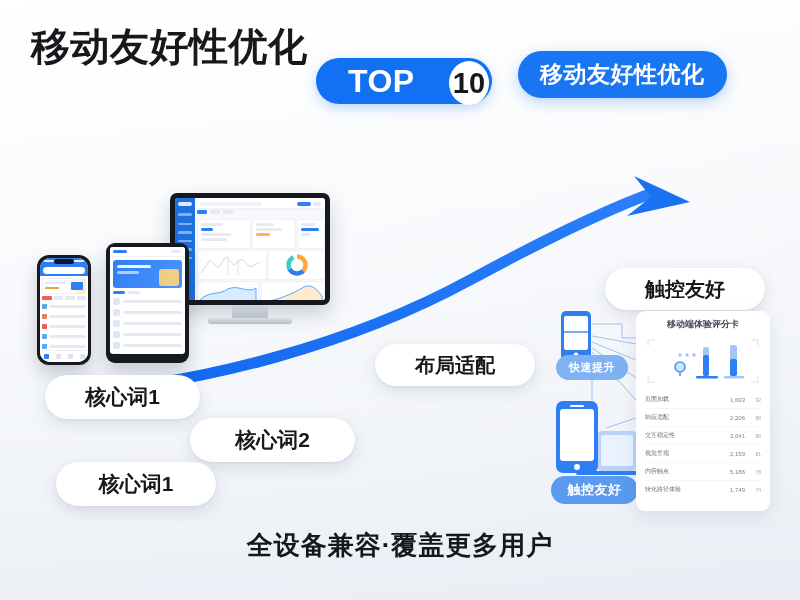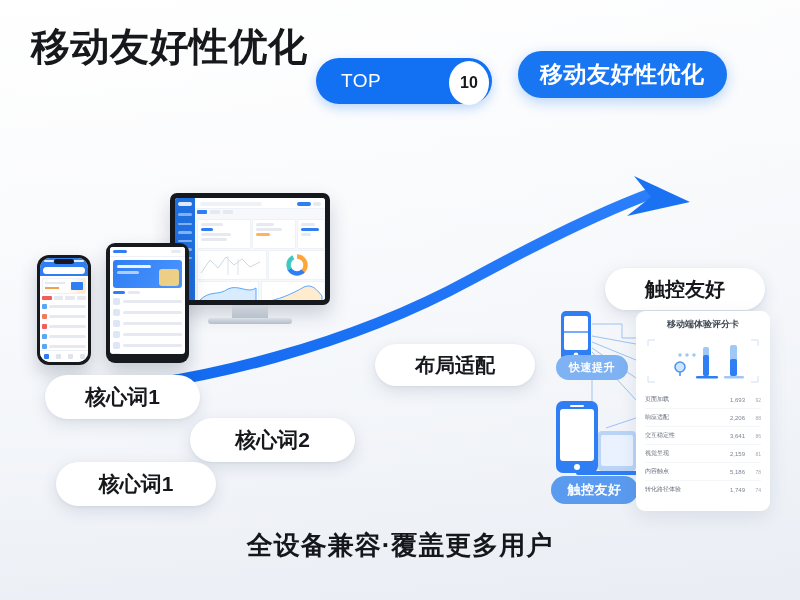--- a/index.html
+++ b/index.html
@@ -28,28 +28,28 @@
     text-shadow:0 1px 0 rgba(255,255,255,.6);
   }
   .top-badge{
     position:absolute;left:316px;top:58px;
     width:176px;height:46px;border-radius:23px;
     background:#1270f2;
     box-shadow:0 4px 12px rgba(18,112,242,.28);
     display:flex;align-items:center;
   }
   .top-badge .word{
-    color:#ffffff;font-size:19px;font-weight:400;
-    margin-left:25px;letter-spacing:.5px;
+    color:#ffffff;font-size:32px;font-weight:700;
+    margin-left:32px;letter-spacing:.5px;
   }
   .top-badge .numcircle{
     position:absolute;right:3px;top:3px;
     width:40px;height:44px;border-radius:50%;
     background:#ffffff;display:flex;align-items:center;justify-content:center;
-    color:#16181c;font-size:16px;font-weight:700;
+    color:#16181c;font-size:29px;font-weight:700;
   }
   .head-pill{
     position:absolute;left:518px;top:51px;
     height:47px;padding:0 22px;border-radius:24px;
     background:#1876f2;
     box-shadow:0 4px 14px rgba(24,118,242,.30);
     display:flex;align-items:center;justify-content:center;
     color:#fff;font-size:23px;font-weight:700;letter-spacing:.5px;
   }
   .title-sub{

